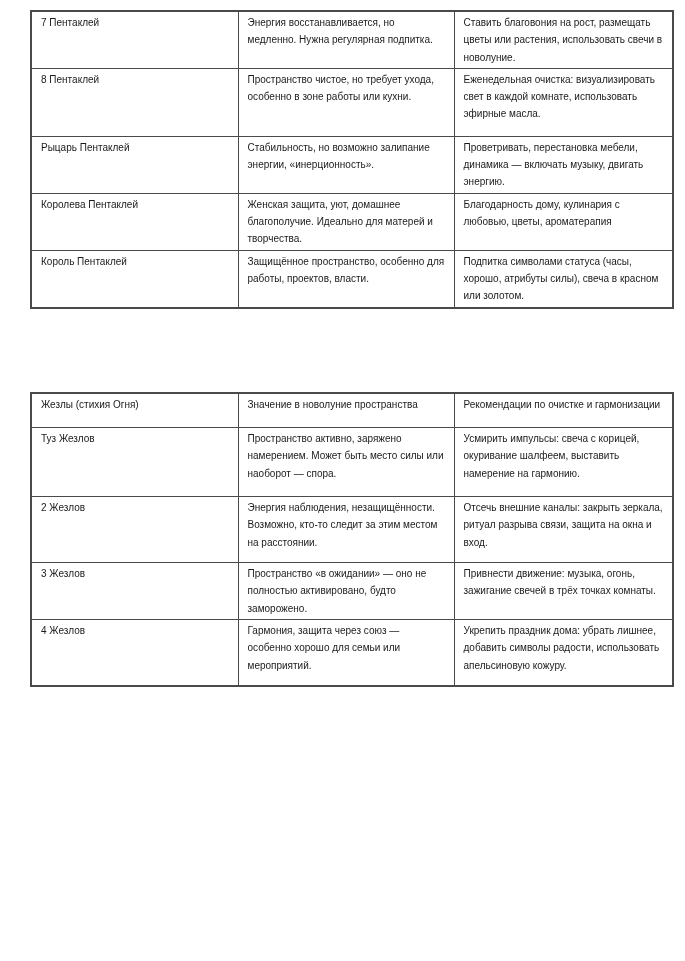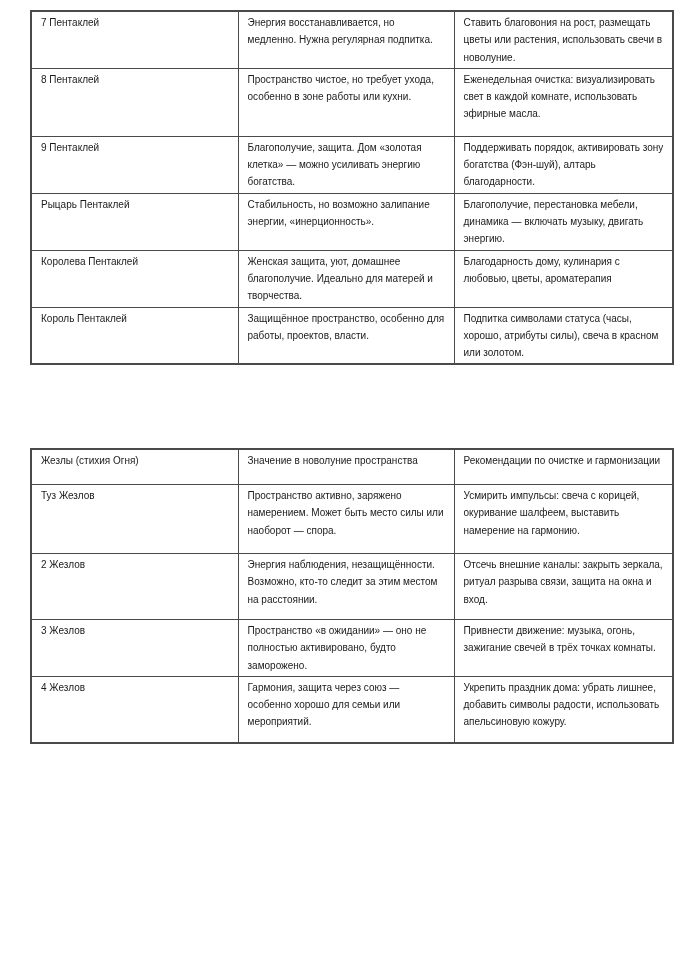--- a/index.html
+++ b/index.html
@@ -64,28 +64,23 @@
         <td>7 Пентаклей</td>
         <td>Энергия восстанавливается, но медленно. Нужна регулярная подпитка.</td>
         <td>Ставить благовония на рост, размещать цветы или растения, использовать свечи в новолуние.</td>
       </tr>
       <tr class="rh4a">
         <td>8 Пентаклей</td>
         <td>Пространство чистое, но требует ухода, особенно в зоне работы или кухни.</td>
         <td>Еженедельная очистка: визуализировать свет в каждой комнате, использовать эфирные масла.</td>
       </tr>
       <tr class="rh3b">
-        <td>9 Пентаклей</td>
-        <td>Благополучие, защита. Дом «золотая клетка» — можно усиливать энергию богатства.</td>
-        <td>Поддерживать порядок, активировать зону богатства (Фэн-шуй), алтарь благодарности.</td>
-      </tr>
-      <tr class="rh3b">
         <td>Рыцарь Пентаклей</td>
         <td>Стабильность, но возможно залипание энергии, «инерционность».</td>
-        <td>Благополучие, перестановка мебели, динамика — включать музыку, двигать энергию.</td>
+        <td>Проветривать, перестановка мебели, динамика — включать музыку, двигать энергию.</td>
       </tr>
       <tr class="rh3c">
         <td>Королева Пентаклей</td>
         <td>Женская защита, уют, домашнее благополучие. Идеально для матерей и творчества.</td>
         <td>Благодарность дому, кулинария с любовью, цветы, ароматерапия</td>
       </tr>
       <tr class="rh3a">
         <td>Король Пентаклей</td>
         <td>Защищённое пространство, особенно для работы, проектов, власти.</td>
         <td>Подпитка символами статуса (часы, хорошо, атрибуты силы), свеча в красном или золотом.</td>

